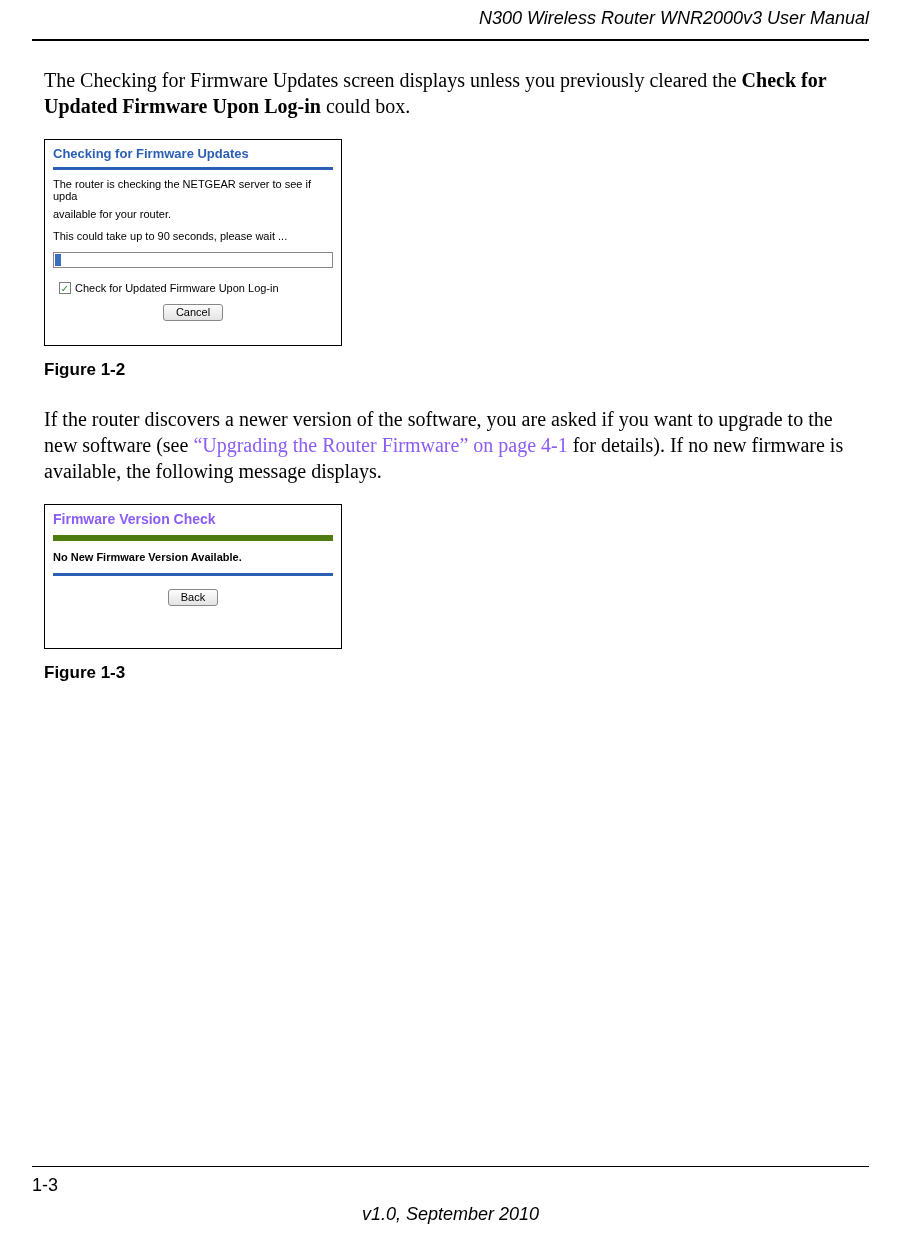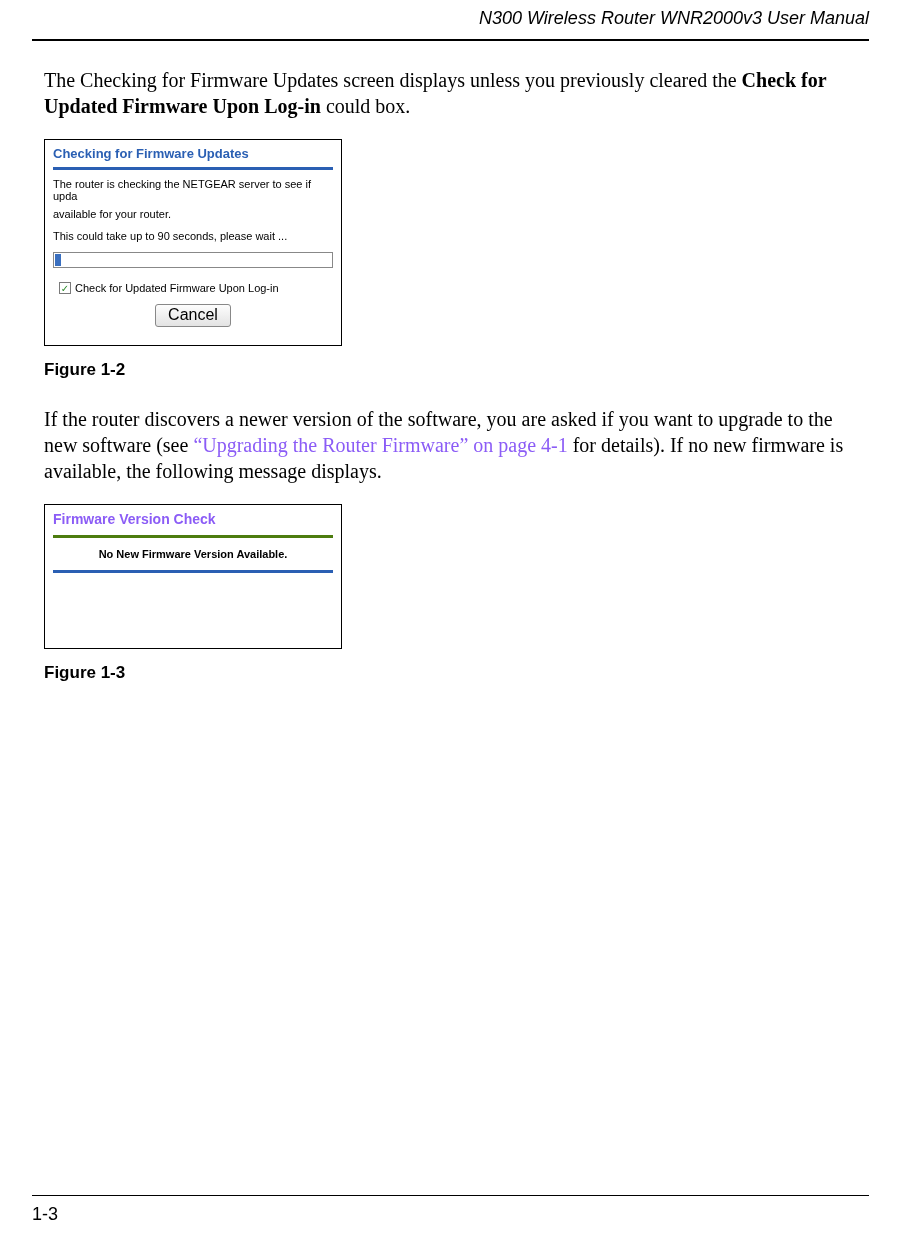--- a/index.html
+++ b/index.html
@@ -89,21 +89,21 @@
       justify-content: center;
       font-size: 10px;
       color: #2a8a2a;
       background: #fff;
     }
     .btn {
       display: inline-block;
       border: 1px solid #888;
       background: linear-gradient(#fdfdfd, #e3e3e3);
       border-radius: 3px;
-      font-size: 16px;
+      font-size: 11px;
       padding: 1px 12px 2px 12px;
       font-family: Arial, Helvetica, sans-serif;
     }
     .btn-row {
       text-align: center;
       margin-top: 10px;
     }
     .figure-caption {
       font-family: Arial, Helvetica, sans-serif;
       font-weight: bold;
@@ -112,25 +112,24 @@
       margin-top: 14px;
     }
     .fig2 { height: 145px; }
     .fig2-title {
       color: #8b5cf6;
       font-weight: bold;
       font-size: 14px;
       padding: 6px 8px 0 8px;
     }
     .fig2-band {
-      border-top: 3px solid #4d7c0f;
+      border-top: 6px solid #4d7c0f;
       border-bottom: 3px solid #2a5fb3;
       margin: 8px 8px;
       padding: 10px 0;
-      text-align: center;
       font-size: 11px;
       font-weight: bold;
     }
     .footer {
       position: absolute;
       left: 32px;
       right: 32px;
       bottom: 22px;
       font-family: Arial, Helvetica, sans-serif;
       font-size: 18px;
@@ -182,21 +181,25 @@
 
 <div class="figure-caption">Figure 1-2</div>
 
 <p class="body-para">
   <span>If the router discovers a newer version of the software, you are asked if you want to upgrade to the new software (see </span><span class="link">“Upgrading the Router Firmware” on page 4-1</span><span> for details). If no new firmware is available, the following message displays.</span>
 </p>
 
 <div class="figure-box fig2">
   <div class="fig2-title">Firmware Version Check</div>
   <div class="fig2-band">No New Firmware Version Available.</div>
+  <div class="btn-row" style="margin-top:2px">
+    <span class="btn">Back</span>
+  </div>
 </div>
 
 <div class="figure-caption">Figure 1-3</div>
 
 <div class="footer">
   <div class="footer-top">
     <span>1-3</span>
   </div>
+  <div class="footer-version">v1.0, September 2010</div>
 </div>
 
 </body></html>

